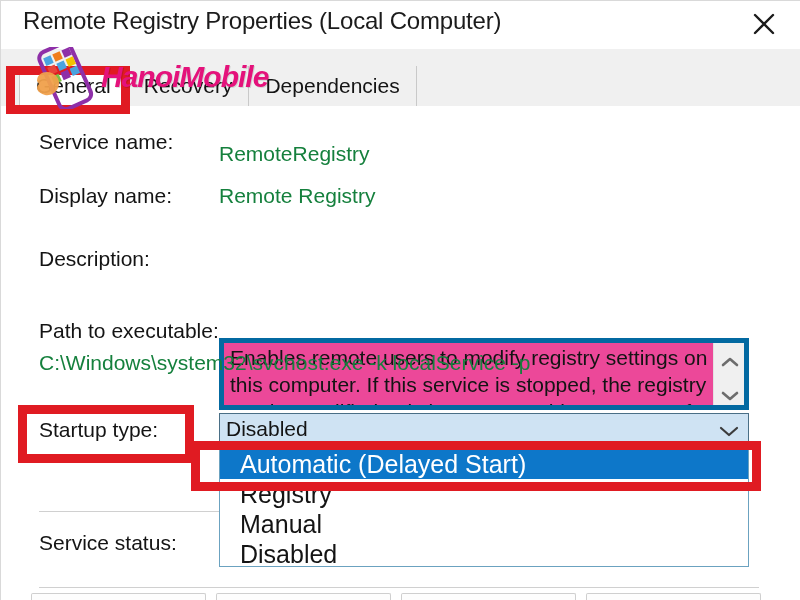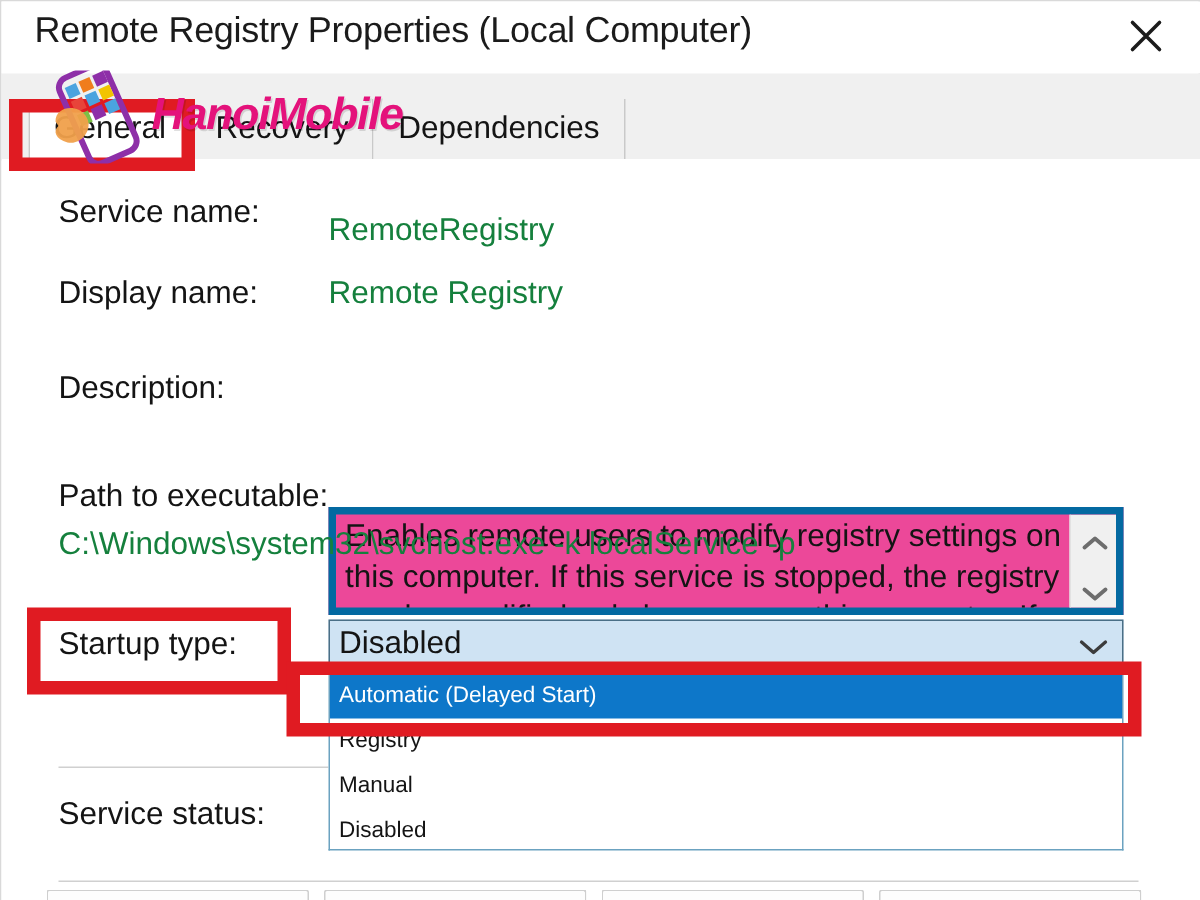--- a/index.html
+++ b/index.html
@@ -207,23 +207,23 @@
     height: 118px;
     background: #ffffff;
     border: 1px solid #6ba2c0;
     border-top: none;
     box-sizing: border-box;
     z-index: 40;
   }
   .dd-item {
     position: relative;
     height: 30px;
-    font-size: 15px;
+    font-size: 25px;
     line-height: 30px;
-    padding-left: 6px;
+    padding-left: 20px;
     color: #141414;
     white-space: nowrap;
     box-sizing: border-box;
     cursor: pointer;
   }
   .dd-item.selected {
     background: #0d77c9;
     color: #ffffff;
   }
 

